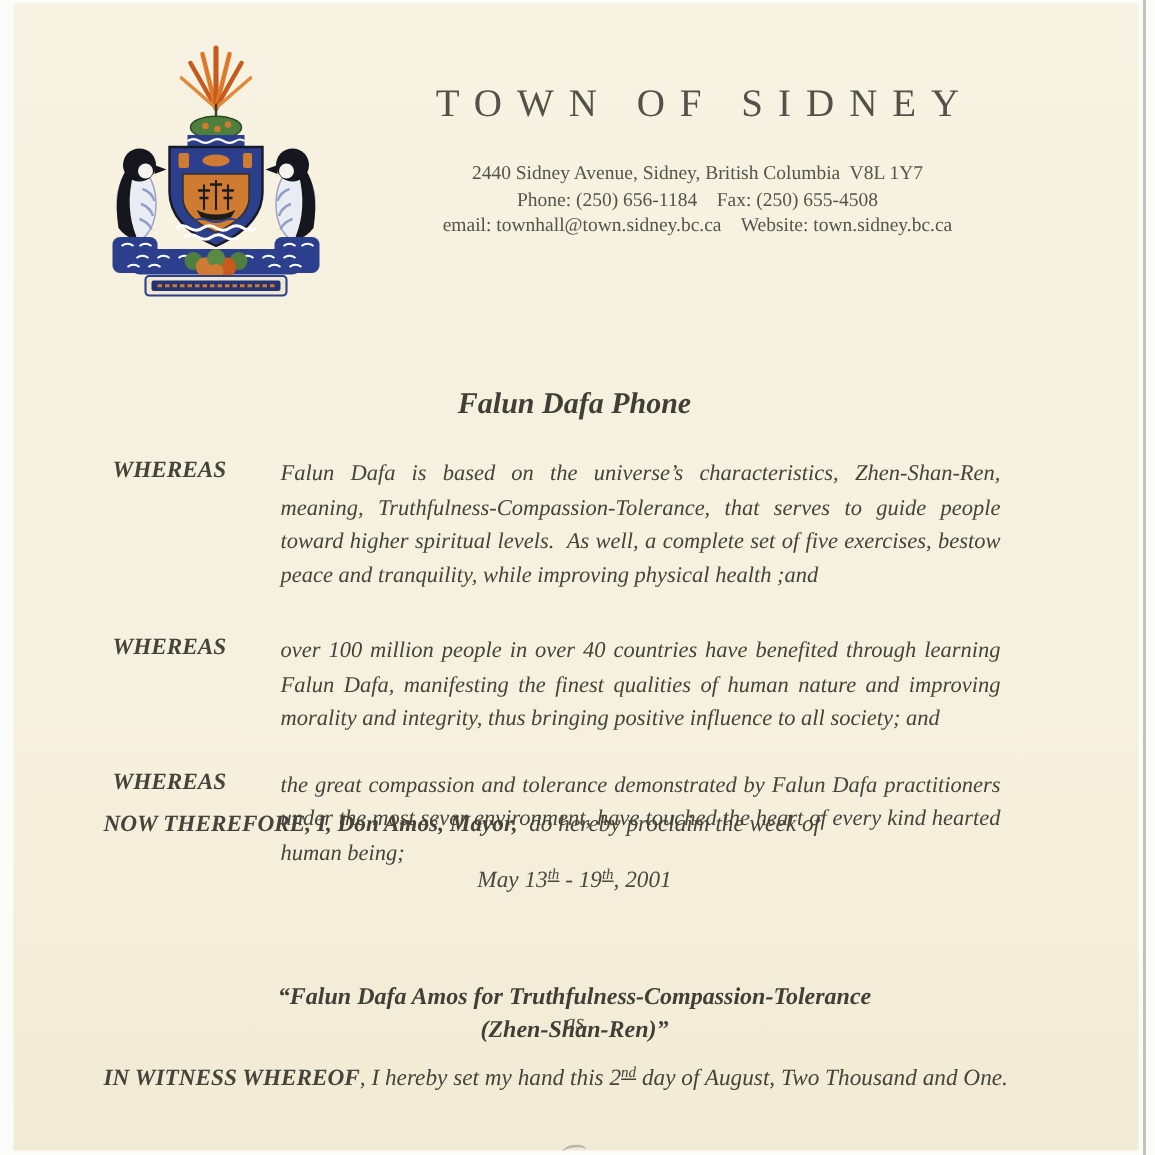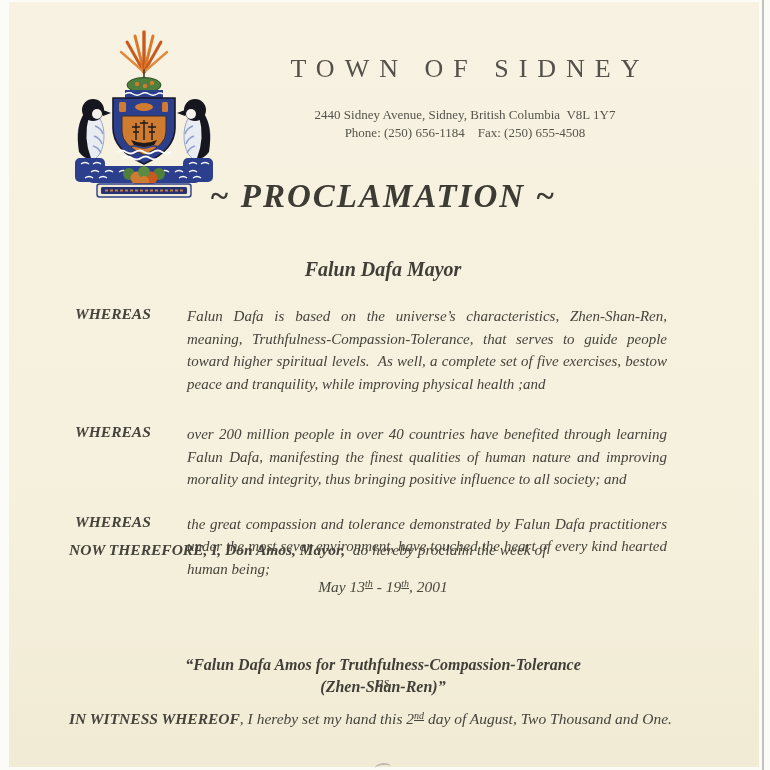--- a/index.html
+++ b/index.html
@@ -169,34 +169,34 @@
       <rect x="40" y="161" width="86" height="7" rx="1.5" fill="#243274"></rect>
       <path d="M44 164.5 H122" stroke="#d07b32" stroke-width="2" stroke-dasharray="3 2" fill="none"></path>
     </g>
   </svg>
 
   <div class="header-block">
     <div class="town-name">TOWN  OF  SIDNEY</div>
     <div class="address">
       <div>2440 Sidney Avenue, Sidney, British Columbia&nbsp; V8L 1Y7</div>
       <div>Phone: (250) 656-1184&nbsp;&nbsp;&nbsp; Fax: (250) 655-4508</div>
-    </div>
-  </div>
-
-  <div class="proc-title">~  PROCLAMATION  ~</div>
-  <div class="subject">Falun Dafa Mayor</div>
+      <div>email: townhall@town.sidney.bc.ca&nbsp;&nbsp;&nbsp; Website: town.sidney.bc.ca</div>
+    </div>
+  </div>
+
+  <div class="subject">Falun Dafa Phone</div>
 
   <div class="clauses">
     <div class="clause">
       <div class="clause-label">WHEREAS</div>
       <div class="clause-text">Falun Dafa is based on the universe’s characteristics, Zhen-Shan-Ren, meaning, Truthfulness-Compassion-Tolerance, that serves to guide people toward higher spiritual levels.&nbsp; As well, a complete set of five exercises, bestow peace and tranquility, while improving physical health ;and</div>
     </div>
     <div class="clause">
       <div class="clause-label">WHEREAS</div>
-      <div class="clause-text">over 200 million people in over 40 countries have benefited through learning Falun Dafa, manifesting the finest qualities of human nature and improving morality and integrity, thus bringing positive influence to all society; and</div>
+      <div class="clause-text">over 100 million people in over 40 countries have benefited through learning Falun Dafa, manifesting the finest qualities of human nature and improving morality and integrity, thus bringing positive influence to all society; and</div>
     </div>
     <div class="clause">
       <div class="clause-label">WHEREAS</div>
       <div class="clause-text">the great compassion and tolerance demonstrated by Falun Dafa practitioners under the most sever environment, have touched the heart of every kind hearted human being;</div>
     </div>
   </div>
 
   <div class="therefore"><b>NOW THEREFORE, I, Don Amos, Mayor,</b><span>&nbsp; do hereby proclaim the week of</span></div>
 
   <div class="week-line"><span>May 13</span><span class="sup">th</span><span> - 19</span><span class="sup">th</span><span>, 2001</span></div>

